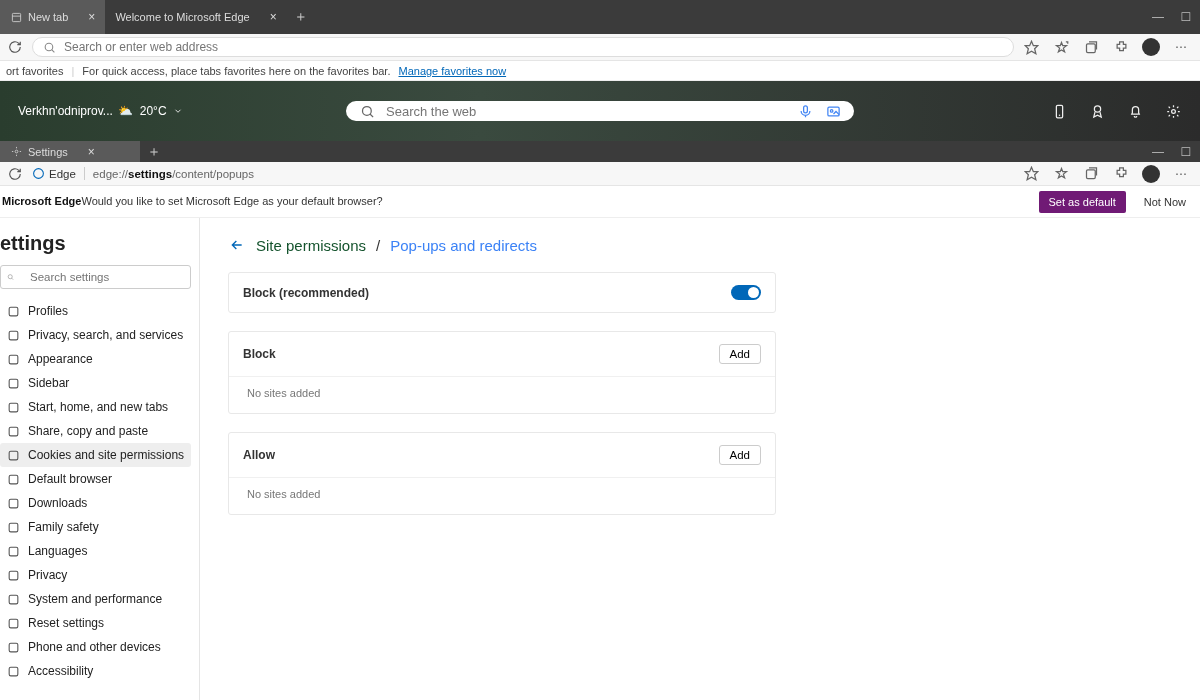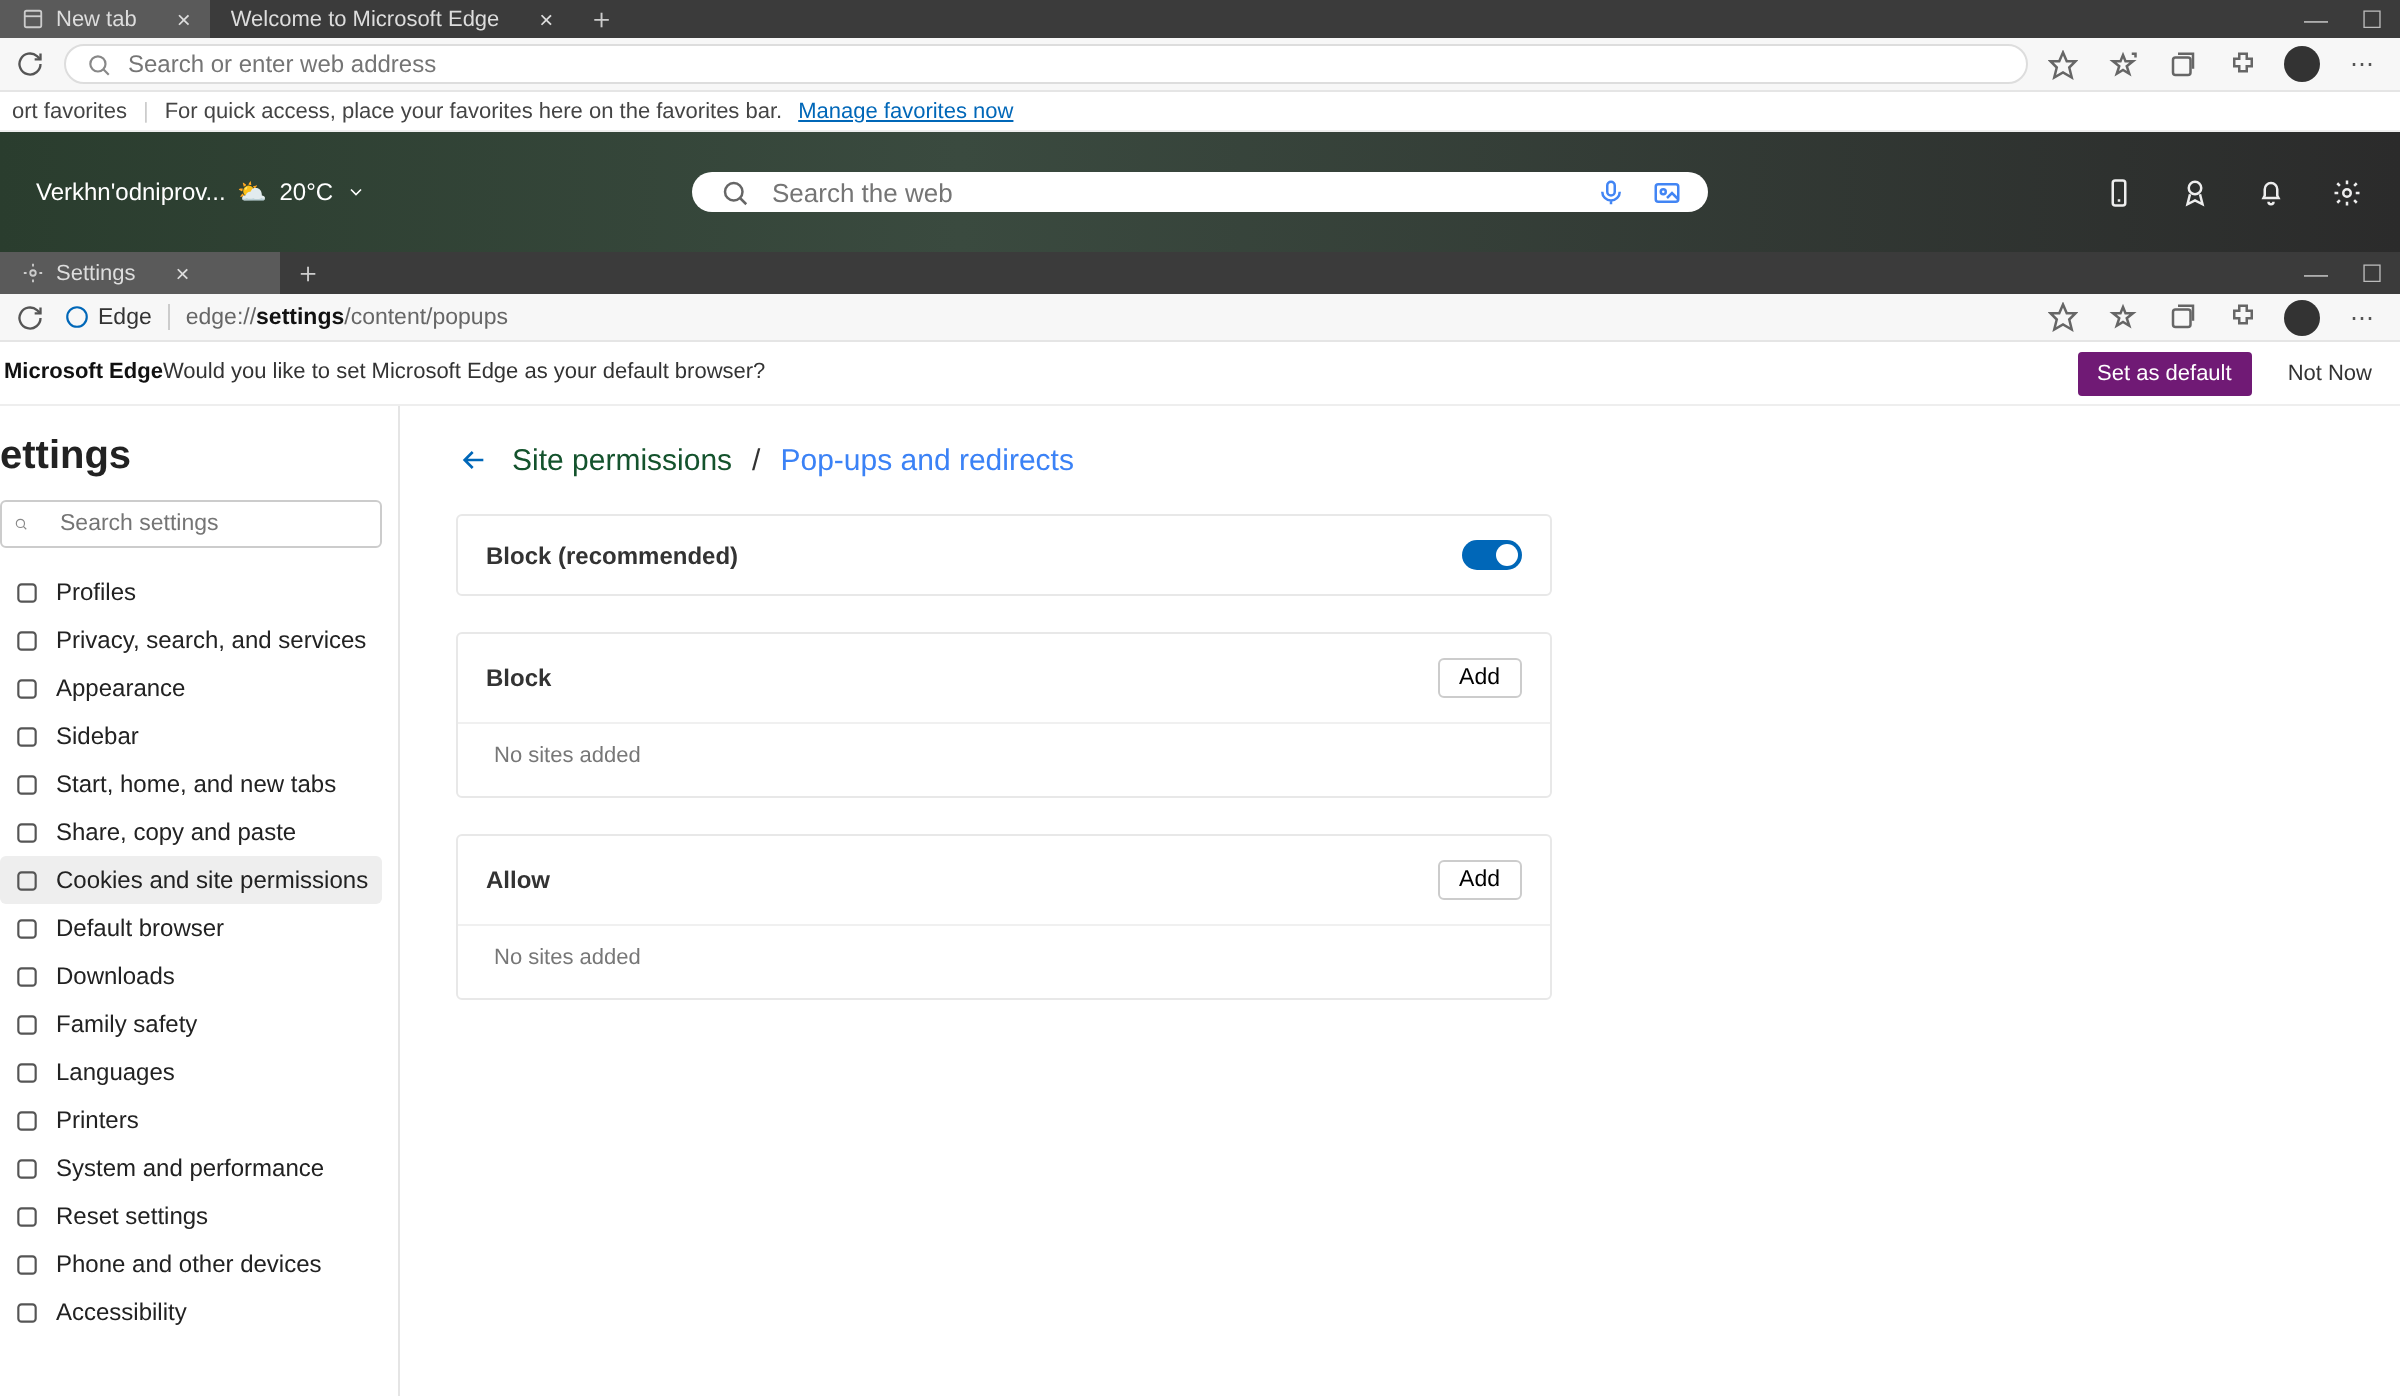--- a/index.html
+++ b/index.html
@@ -1,19 +1,19 @@
 <!DOCTYPE html>
 <html><head>
 <meta charset="utf-8">
 <style>
 * { margin: 0; padding: 0; box-sizing: border-box; font-family: "Segoe UI", Arial, sans-serif; }
 body { width: 1200px; height: 700px; overflow: hidden; background: #fff; font-size: 12px; color: #333; }
 
 
-.win1-tabs { height: 19px; background: #3b3b3b; display: flex; align-items: stretch; }
+.win1-tabs { height: 34px; background: #3b3b3b; display: flex; align-items: stretch; }
 .tab { display: flex; align-items: center; padding: 0 10px; gap: 6px; font-size: 11px; color: #ddd; position: relative; }
 .tab.active { background: #5a5a5a; }
 .tab .fav { width: 12px; height: 12px; display:inline-flex; align-items:center; justify-content:center;}
 .tab .close { margin-left: 14px; font-size: 12px; cursor:pointer; }
 .tab .title { white-space: nowrap; }
 .newtab-plus { width: 28px; display:flex; align-items:center; justify-content:center; color:#ccc; font-size:14px; cursor:pointer;}
 .win-controls { margin-left:auto; display:flex; }
 .win-btn { width: 28px; display:flex; align-items:center; justify-content:center; color:#bbb; font-size:12px; cursor:pointer;}
 
 .toolbar1 { height: 27px; background: #f7f7f7; display:flex; align-items:center; padding: 0 6px; gap:8px; border-bottom:1px solid #e5e5e5;}
@@ -142,21 +142,21 @@
         </svg>
       </div>
     <div class="avatar"></div>
     <div class="tool-icon">⋯</div>
   </div>
 </div>
 
 <div class="favbar">
   <span>ort favorites</span>
   <span class="sep">|</span>
-  <span>For quick access, place your favorites here on the favorites bar.</span>
+  <span>For quick access, place tabs favorites here on the favorites bar.</span>
   <a>Manage favorites now</a>
 </div>
 
 <div class="ntp">
   <div class="weather">
     <span class="city">Verkhn'odniprov...</span>
     <span>⛅</span>
     <span class="temp">20°C</span>
     <svg width="10" height="10" viewBox="0 0 24 24" fill="none" stroke="#fff" stroke-width="2">
         <path d="M6 9l6 6 6-6"></path>
@@ -383,21 +383,21 @@
             </svg>
           </span>
           <span>Languages</span>
         </div>
         <div class="side-item">
           <span class="side-ic">
             <svg width="13" height="13" viewBox="0 0 24 24" fill="none" stroke="#555" stroke-width="2">
               <rect x="4" y="4" width="16" height="16" rx="3"></rect>
             </svg>
           </span>
-          <span>Printers</span>
+          <span>Privacy</span>
         </div>
         <div class="side-item">
           <span class="side-ic">
             <svg width="13" height="13" viewBox="0 0 24 24" fill="none" stroke="#555" stroke-width="2">
               <rect x="4" y="4" width="16" height="16" rx="3"></rect>
             </svg>
           </span>
           <span>System and performance</span>
         </div>
         <div class="side-item">

